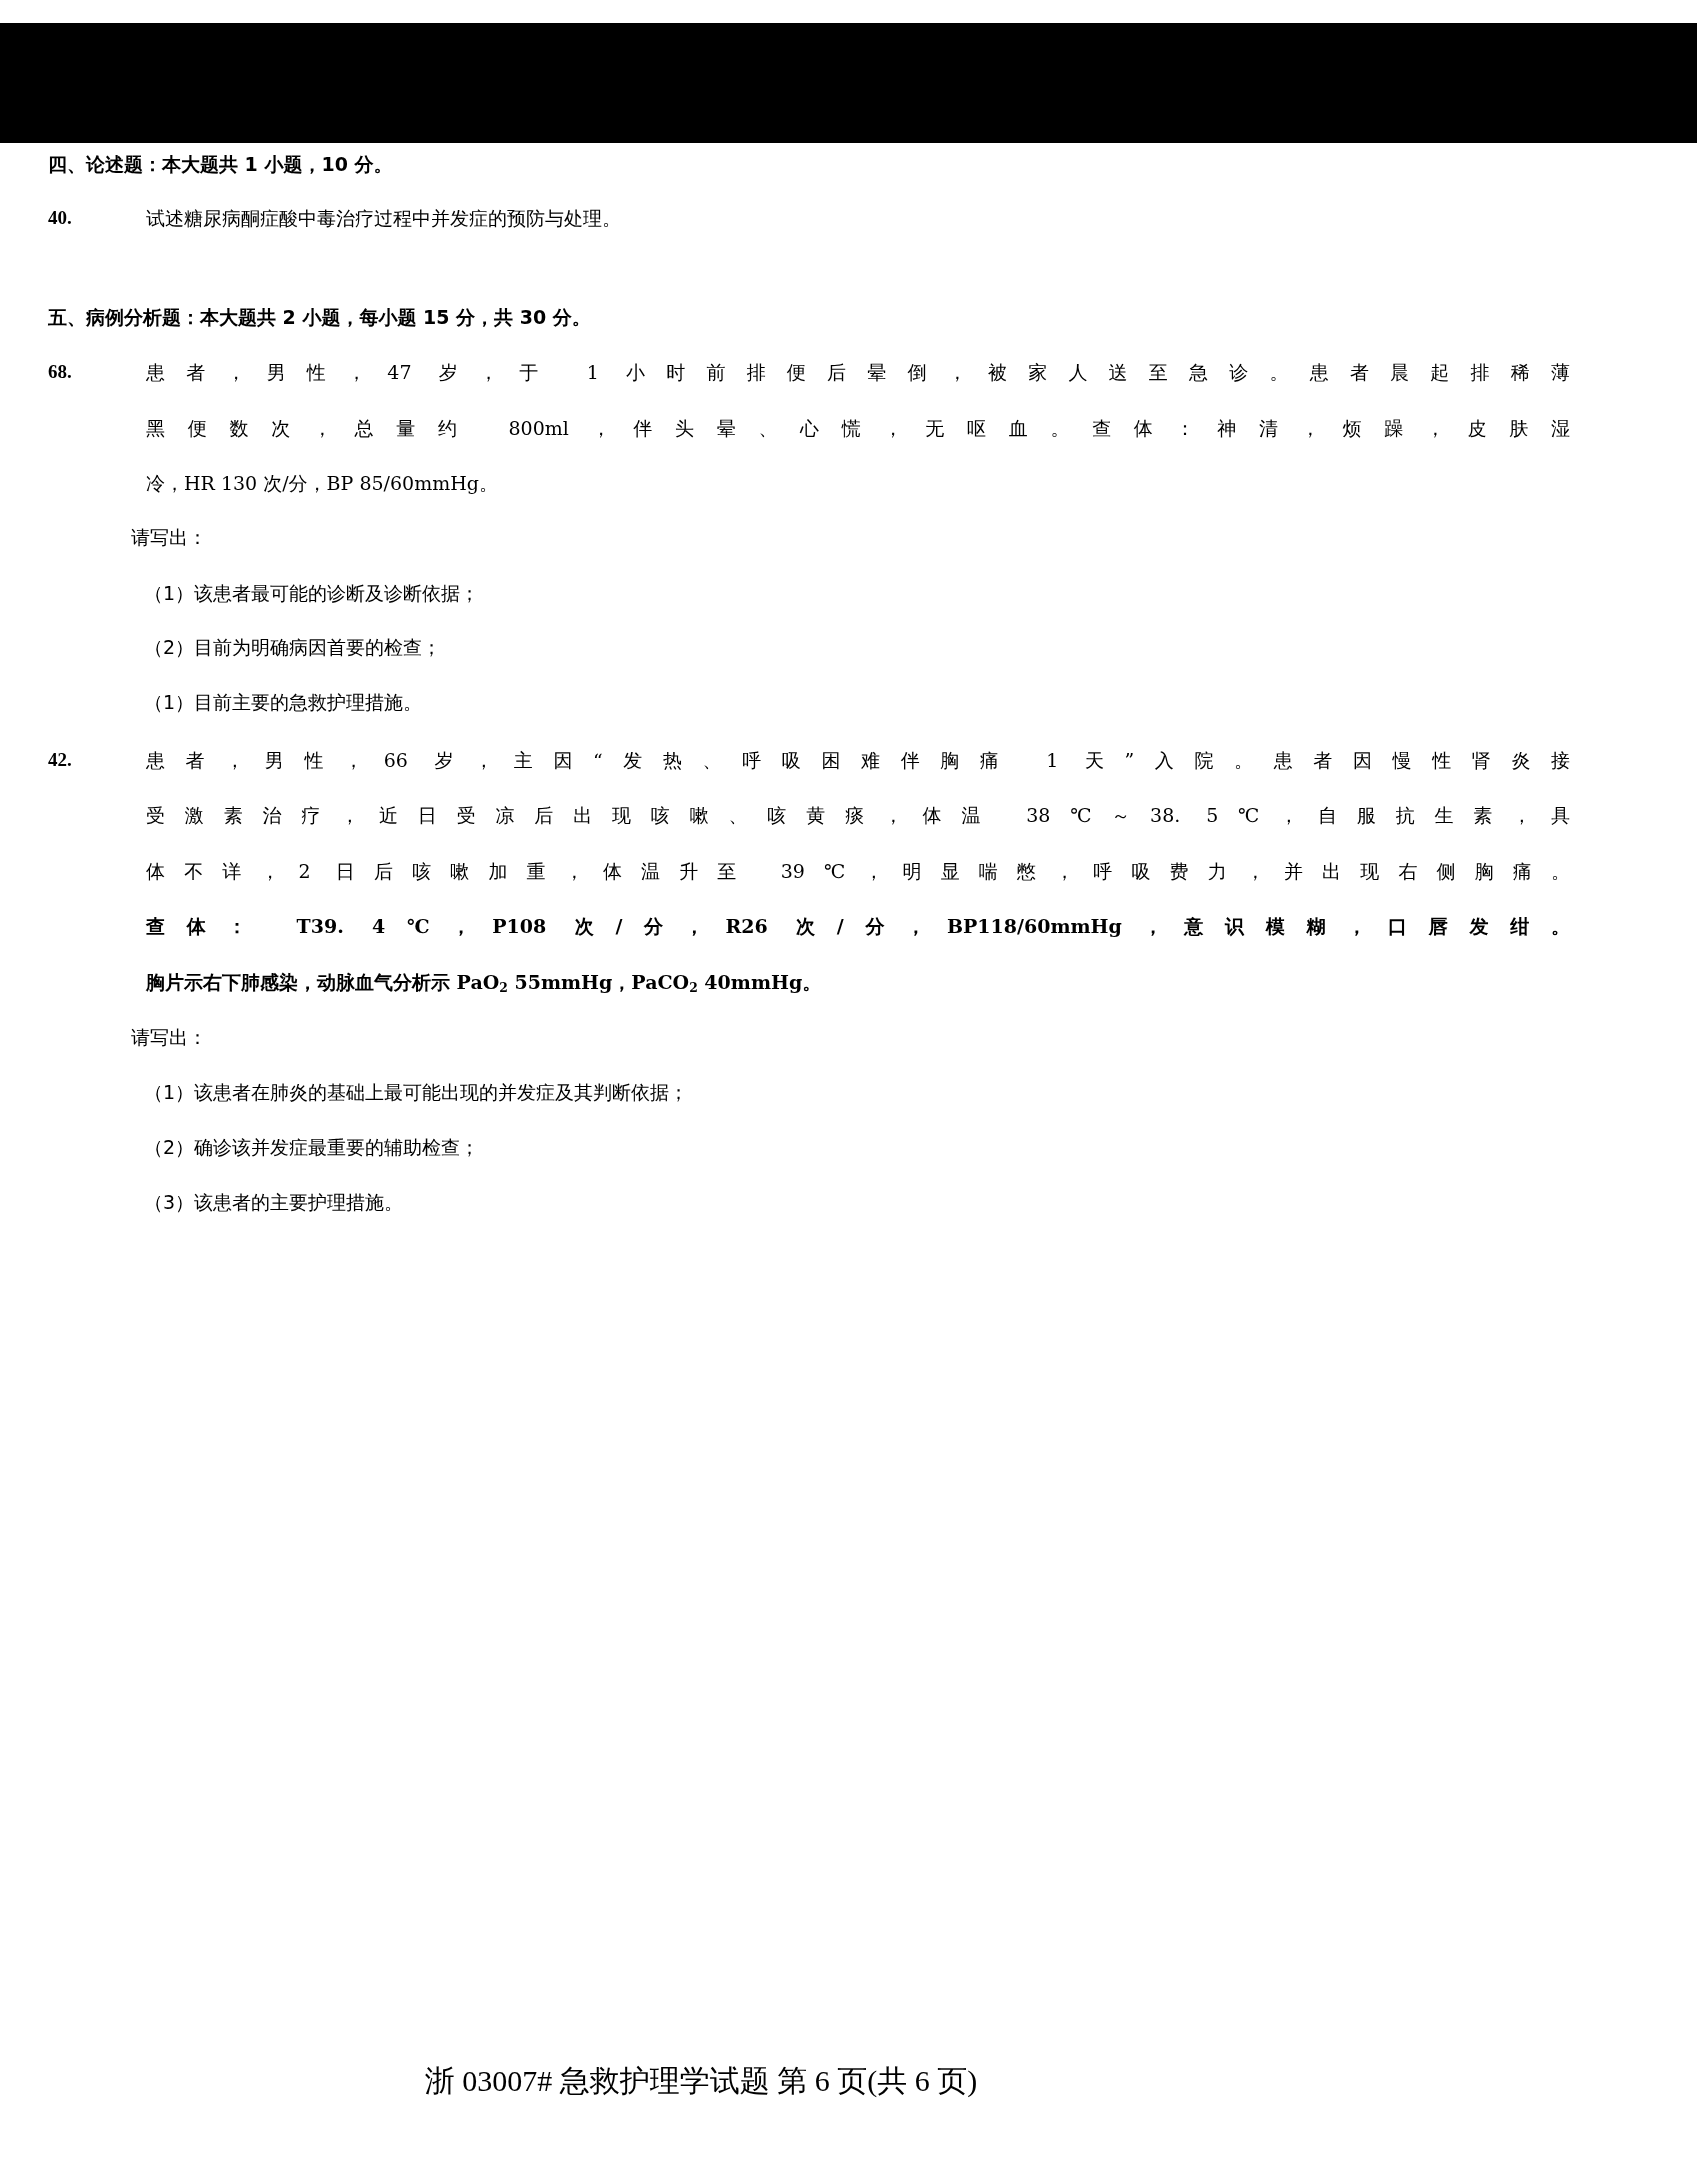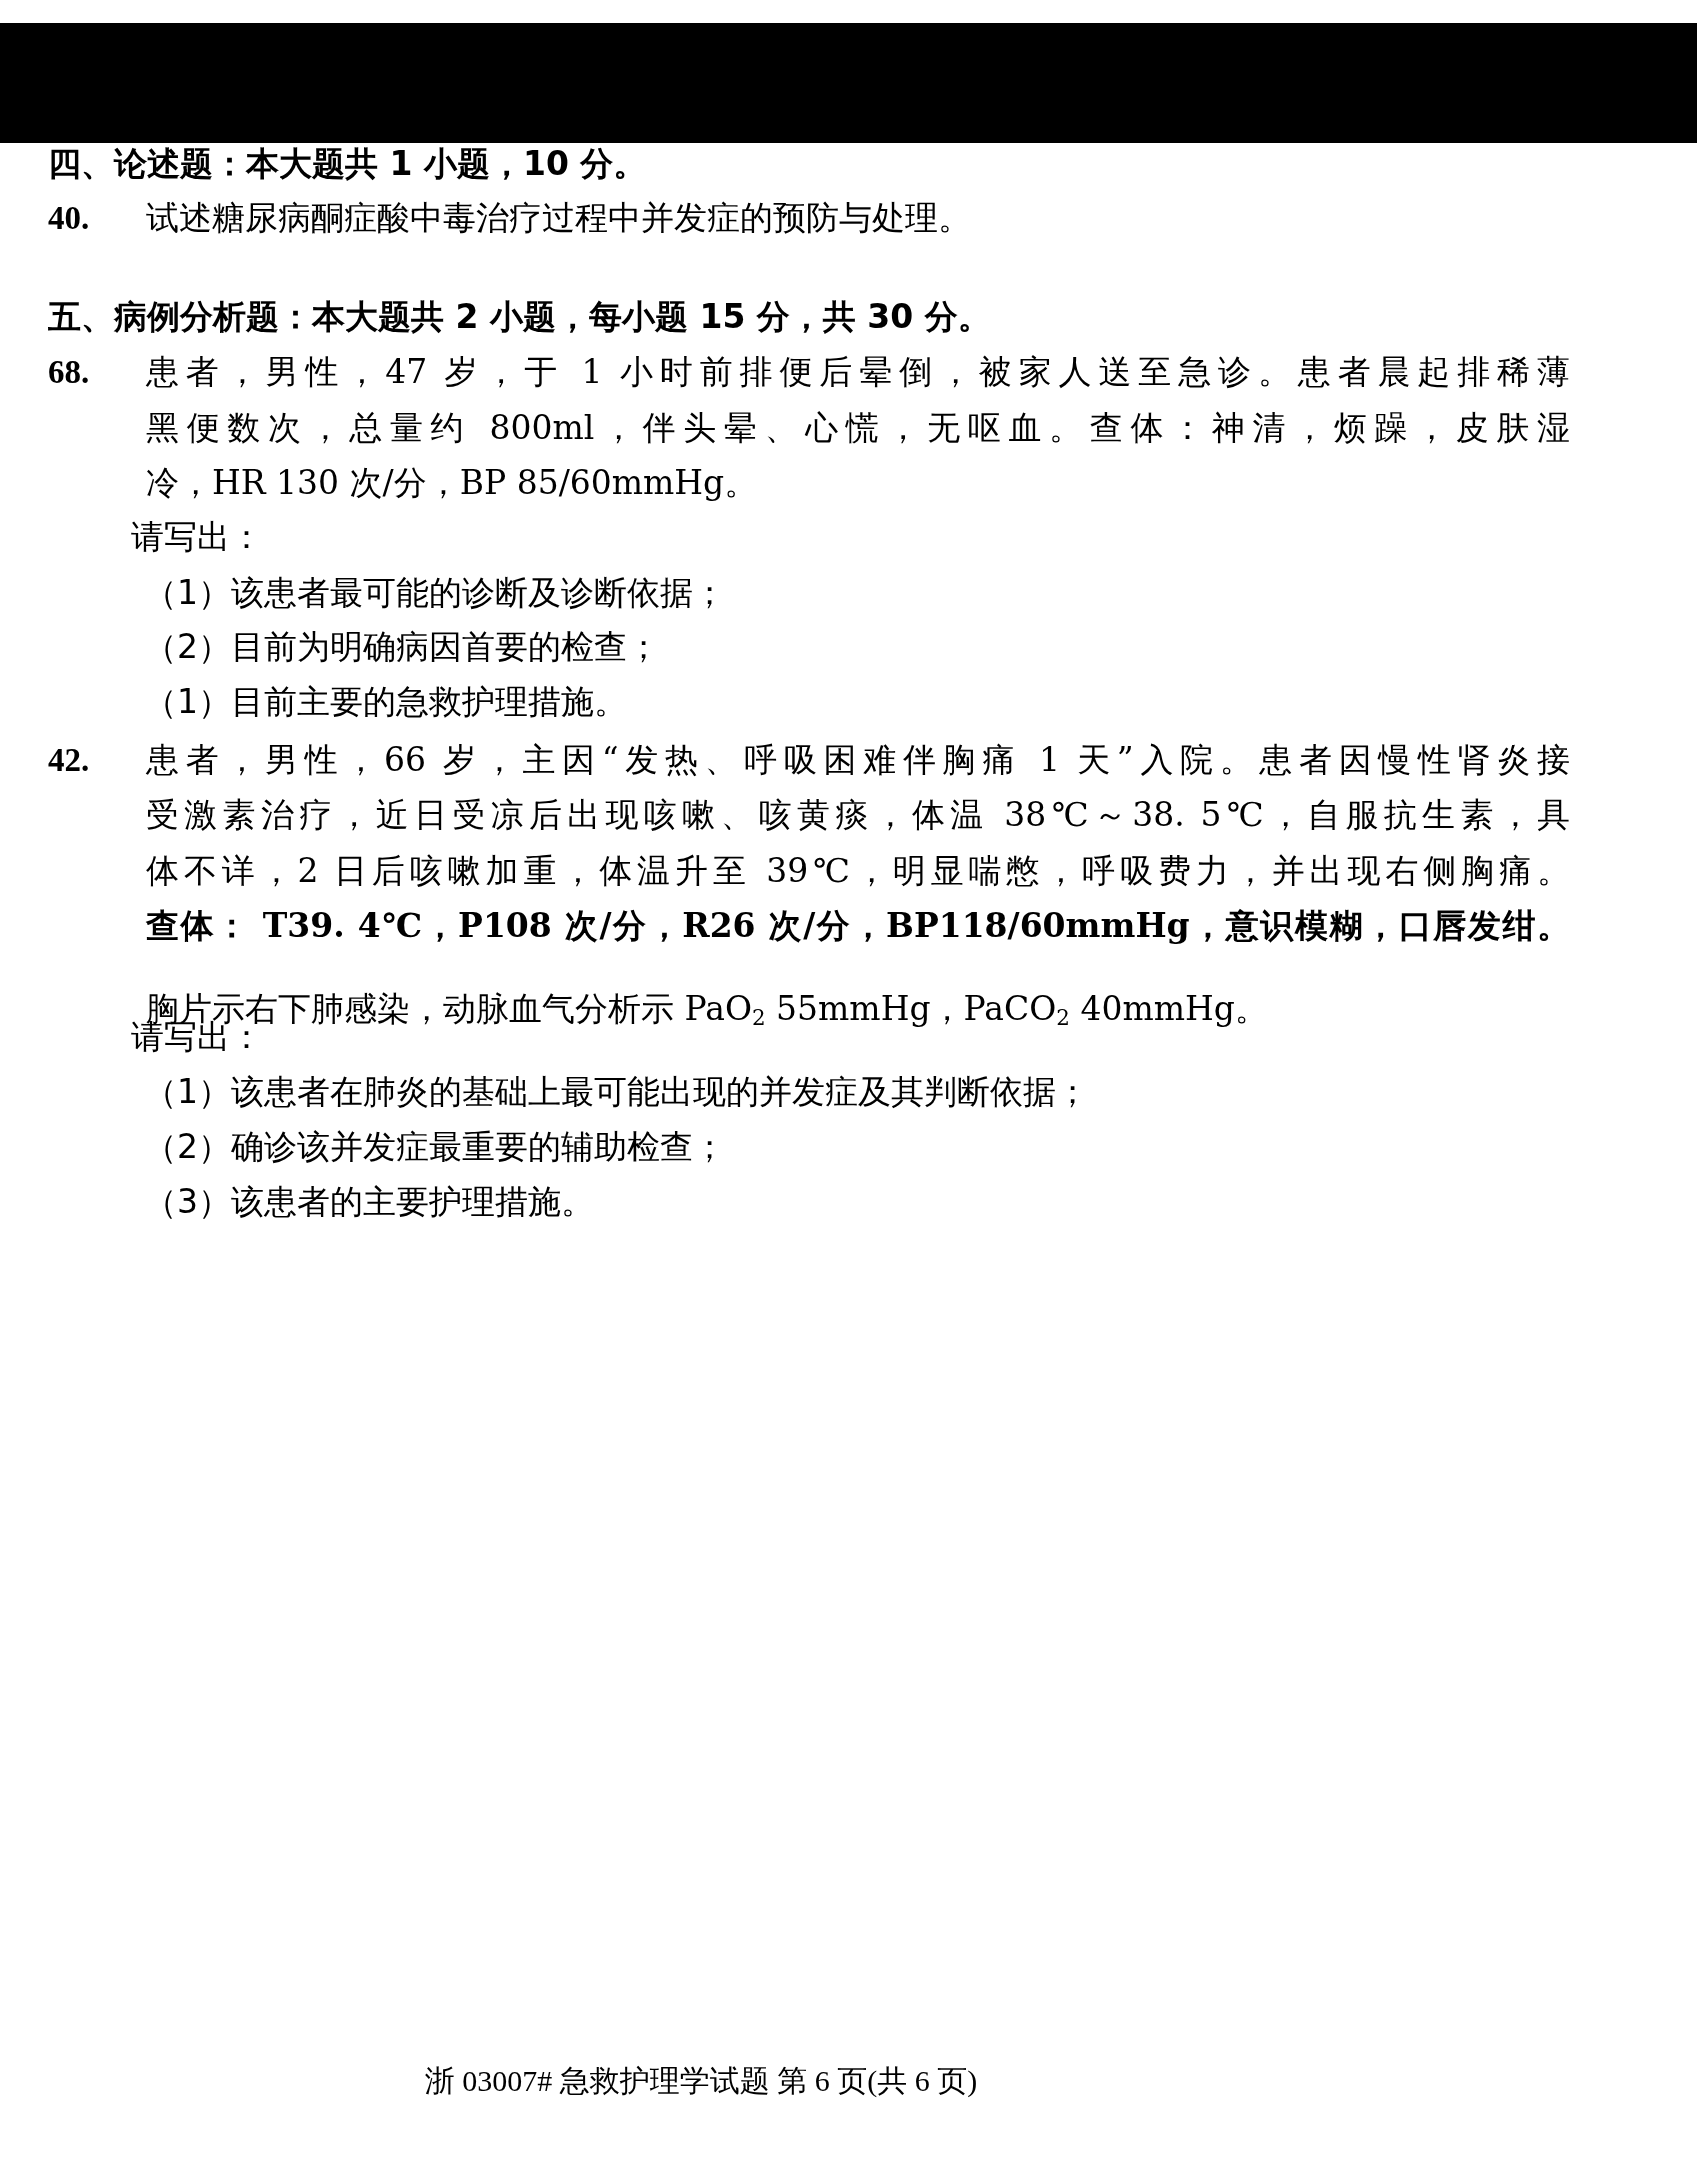--- a/index.html
+++ b/index.html
@@ -19,21 +19,21 @@
       position: absolute;
       left: 0;
       top: 22.6px;
       width: 1698px;
       height: 120px;
       background: #000000;
     }
     .line {
       position: absolute;
       white-space: nowrap;
-      font-size: 33px;
+      font-size: 19px;
       line-height: 38px;
     }
     .heading {
       font-family: "DejaVu Sans", "Liberation Sans", sans-serif;
       font-weight: bold;
       left: 48px;
     }
     .qnum {
       position: absolute;
       left: 48px;
@@ -93,21 +93,21 @@
   <div class="line sub" style="top:628px;">（2）目前为明确病因首要的检查；</div>
   <div class="line sub" style="top:683px;">（1）目前主要的急救护理措施。</div>
 </div>
 
 <div>
   <div class="line qnum" style="top:741px;">42.</div>
   <div class="line qtext justify" style="top:741px;">患者，男性，66 岁，主因“发热、呼吸困难伴胸痛 1 天”入院。患者因慢性肾炎接</div>
   <div class="line qtext justify" style="top:796px;">受激素治疗，近日受凉后出现咳嗽、咳黄痰，体温 38℃～38. 5℃，自服抗生素，具</div>
   <div class="line qtext justify" style="top:852px;">体不详，2 日后咳嗽加重，体温升至 39℃，明显喘憋，呼吸费力，并出现右侧胸痛。</div>
   <div class="line qtext justify" style="top:907px;font-weight:bold;">查体： T39. 4℃，P108 次/分，R26 次/分，BP118/60mmHg，意识模糊，口唇发绀。</div>
-  <div class="line qtext" style="top:990px;"><span>胸片示右下肺感染，动脉血气分析示 PaO</span><sub>2</sub><span> 55mmHg，PaCO</span><sub>2</sub><span> 40mmHg。</span></div>
+  <div class="line qtext" style="top:963px;font-weight:bold;"><span>胸片示右下肺感染，动脉血气分析示 PaO</span><sub>2</sub><span> 55mmHg，PaCO</span><sub>2</sub><span> 40mmHg。</span></div>
   <div class="line prompt" style="top:1018px;">请写出：</div>
   <div class="line sub" style="top:1073px;">（1）该患者在肺炎的基础上最可能出现的并发症及其判断依据；</div>
   <div class="line sub" style="top:1128px;">（2）确诊该并发症最重要的辅助检查；</div>
   <div class="line sub" style="top:1183px;">（3）该患者的主要护理措施。</div>
 </div>
 
 <div class="footer">浙 03007# 急救护理学试题 第 6 页(共 6 页)</div>
 
 
 </body></html>

